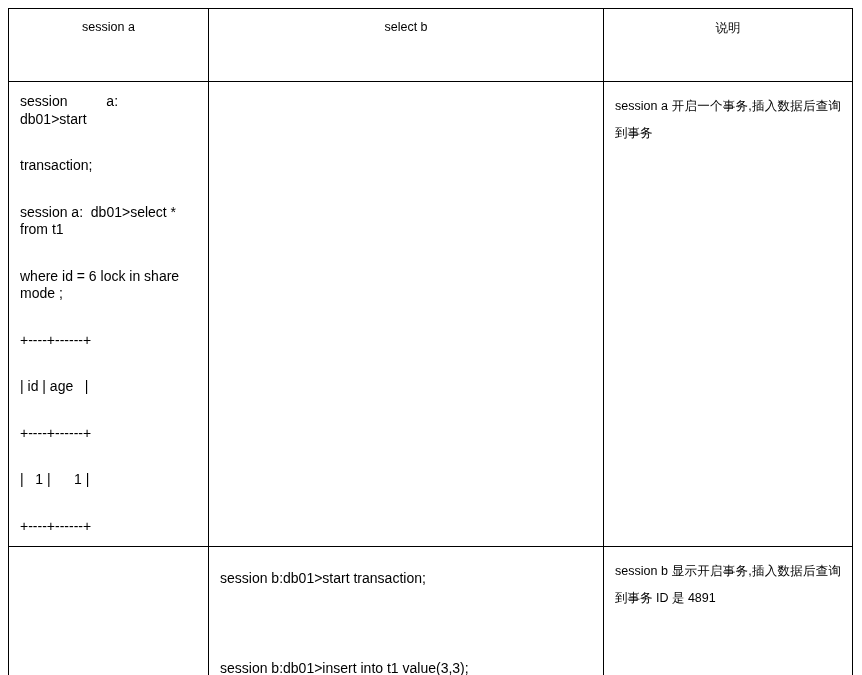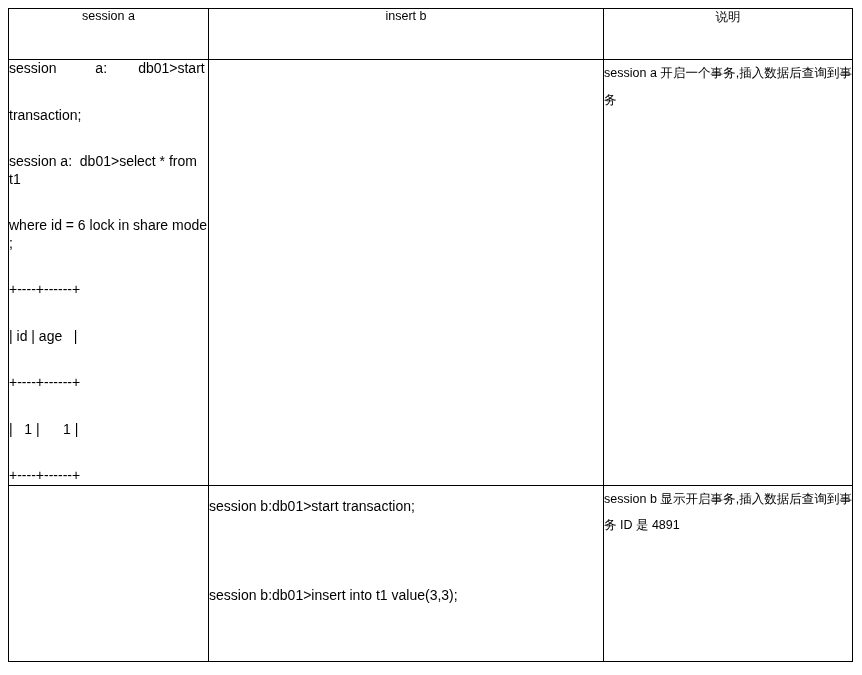--- a/index.html
+++ b/index.html
@@ -23,21 +23,21 @@
   table.doc-table {
     border-collapse: collapse;
     table-layout: fixed;
     margin-left: 8px;
     margin-top: 8px;
     width: 845px;
   }
   table.doc-table td, table.doc-table th {
     border: 1px solid #000000;
     vertical-align: top;
-    padding: 0;
+    padding: 11px;
   }
   col.col-a { width: 200px; }
   col.col-b { width: 395px; }
   col.col-c { width: 249px; }
 
   .head-cell {
     height: 50px;
     text-align: center;
     vertical-align: middle;
     font-weight: normal;
@@ -78,21 +78,21 @@
 <div class="page">
   <table class="doc-table">
     <colgroup>
       <col class="col-a">
       <col class="col-b">
       <col class="col-c">
     </colgroup>
     <thead>
       <tr>
         <th class="head-cell">session a</th>
-        <th class="head-cell">insert b</th>
+        <th class="head-cell">select b</th>
         <th class="head-cell">说明</th>
       </tr>
     </thead>
     <tbody>
       <tr>
         <td class="cell-pad row1-a">
           <p class="code-line">session          a:        db01&gt;start</p>
           <div class="spacer-line"></div>
           <p class="code-line">transaction;</p>
           <div class="spacer-line"></div>

